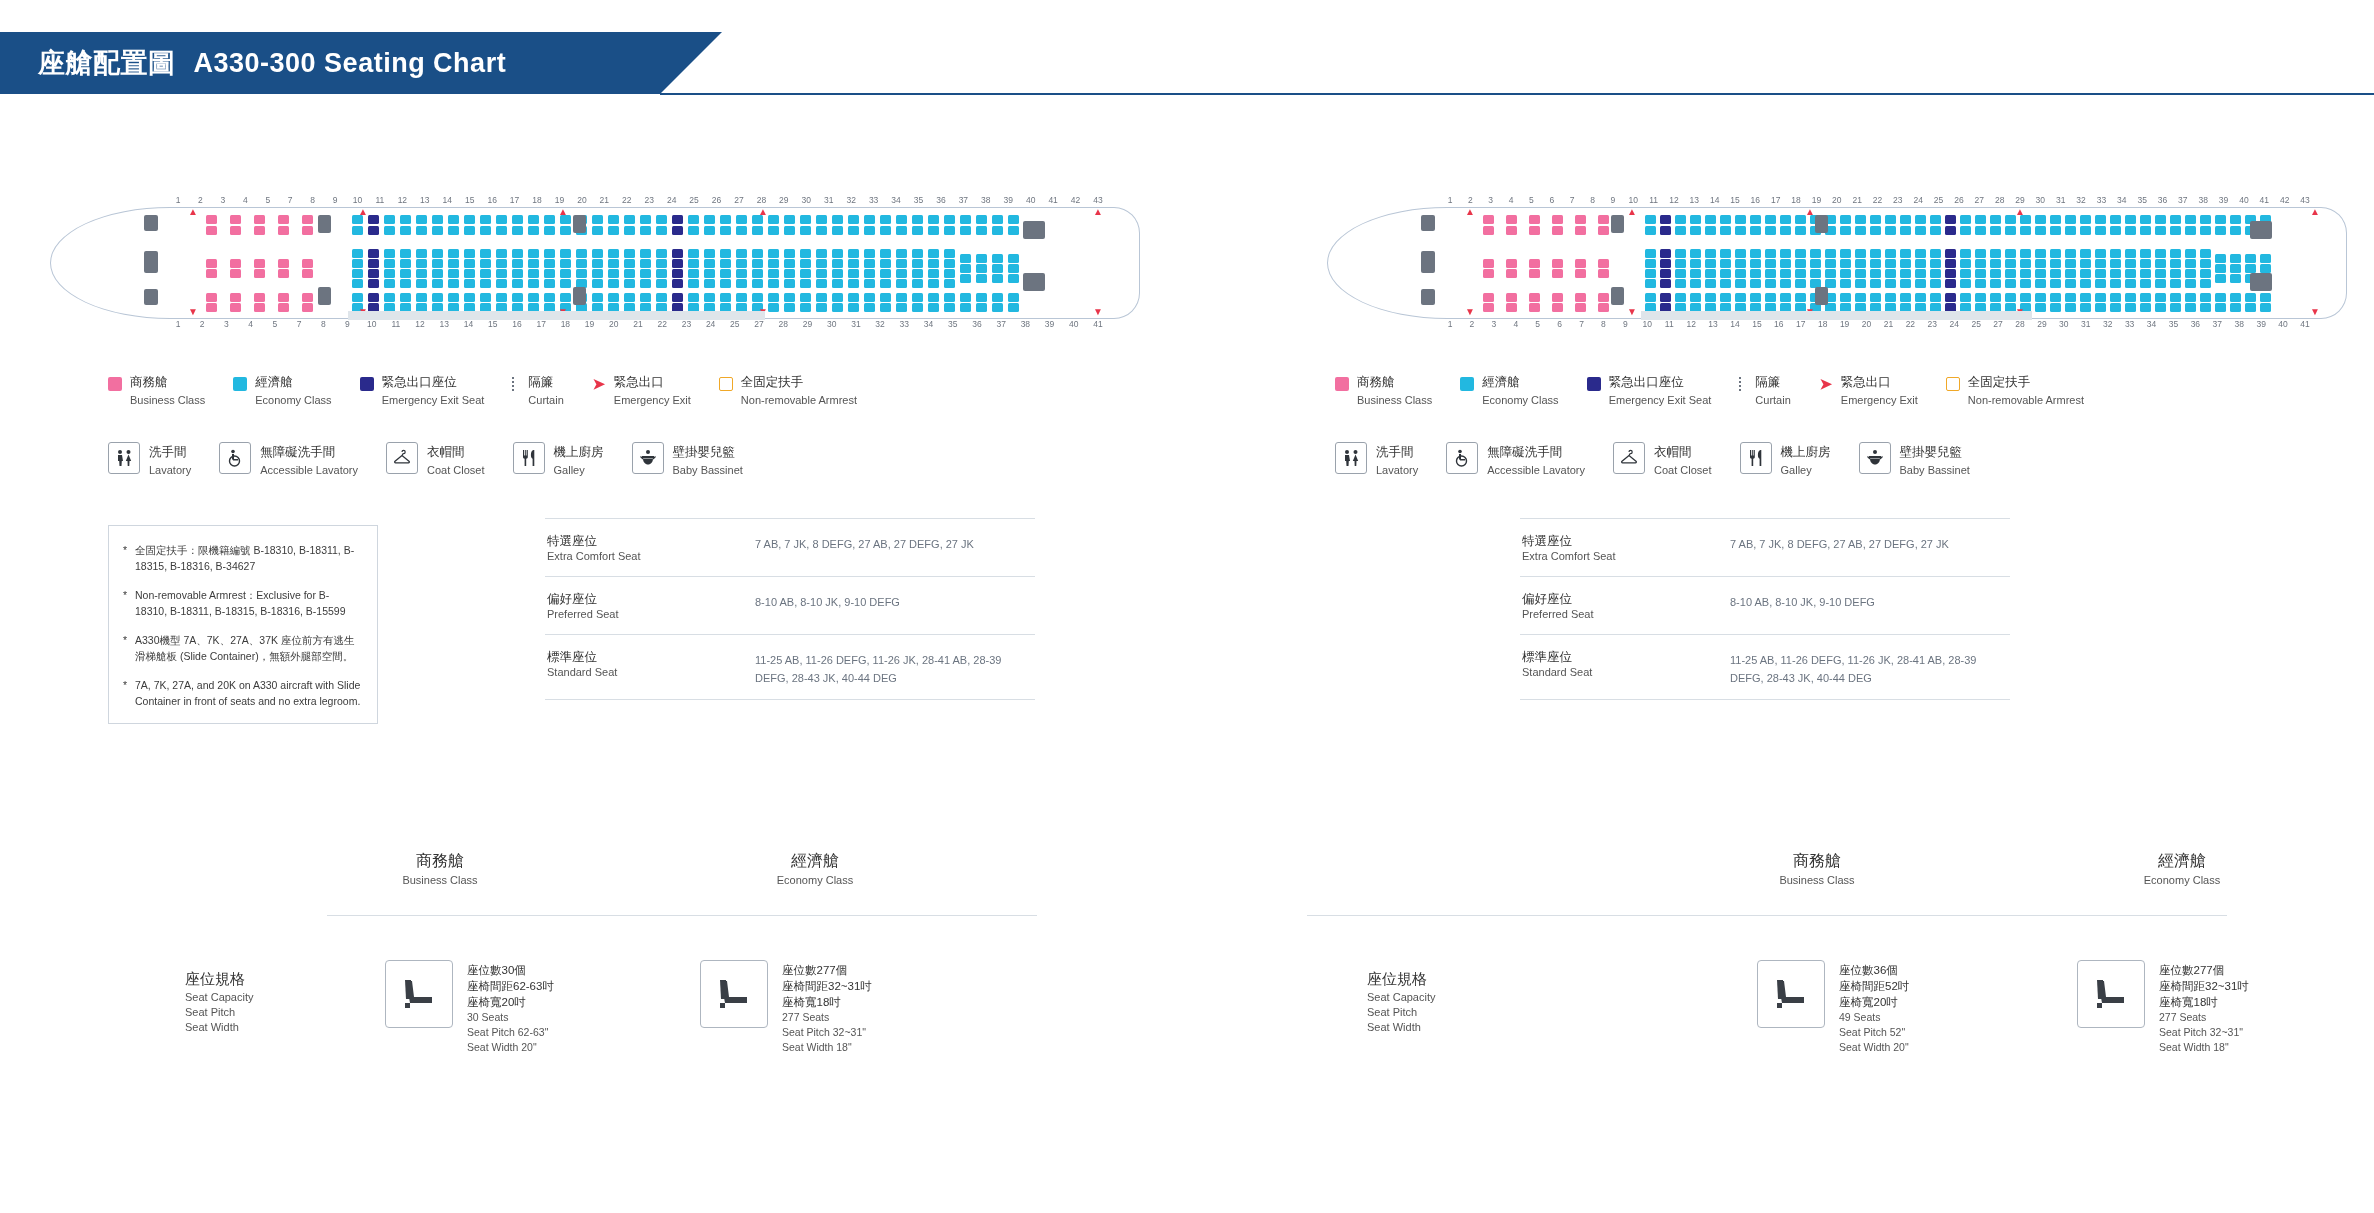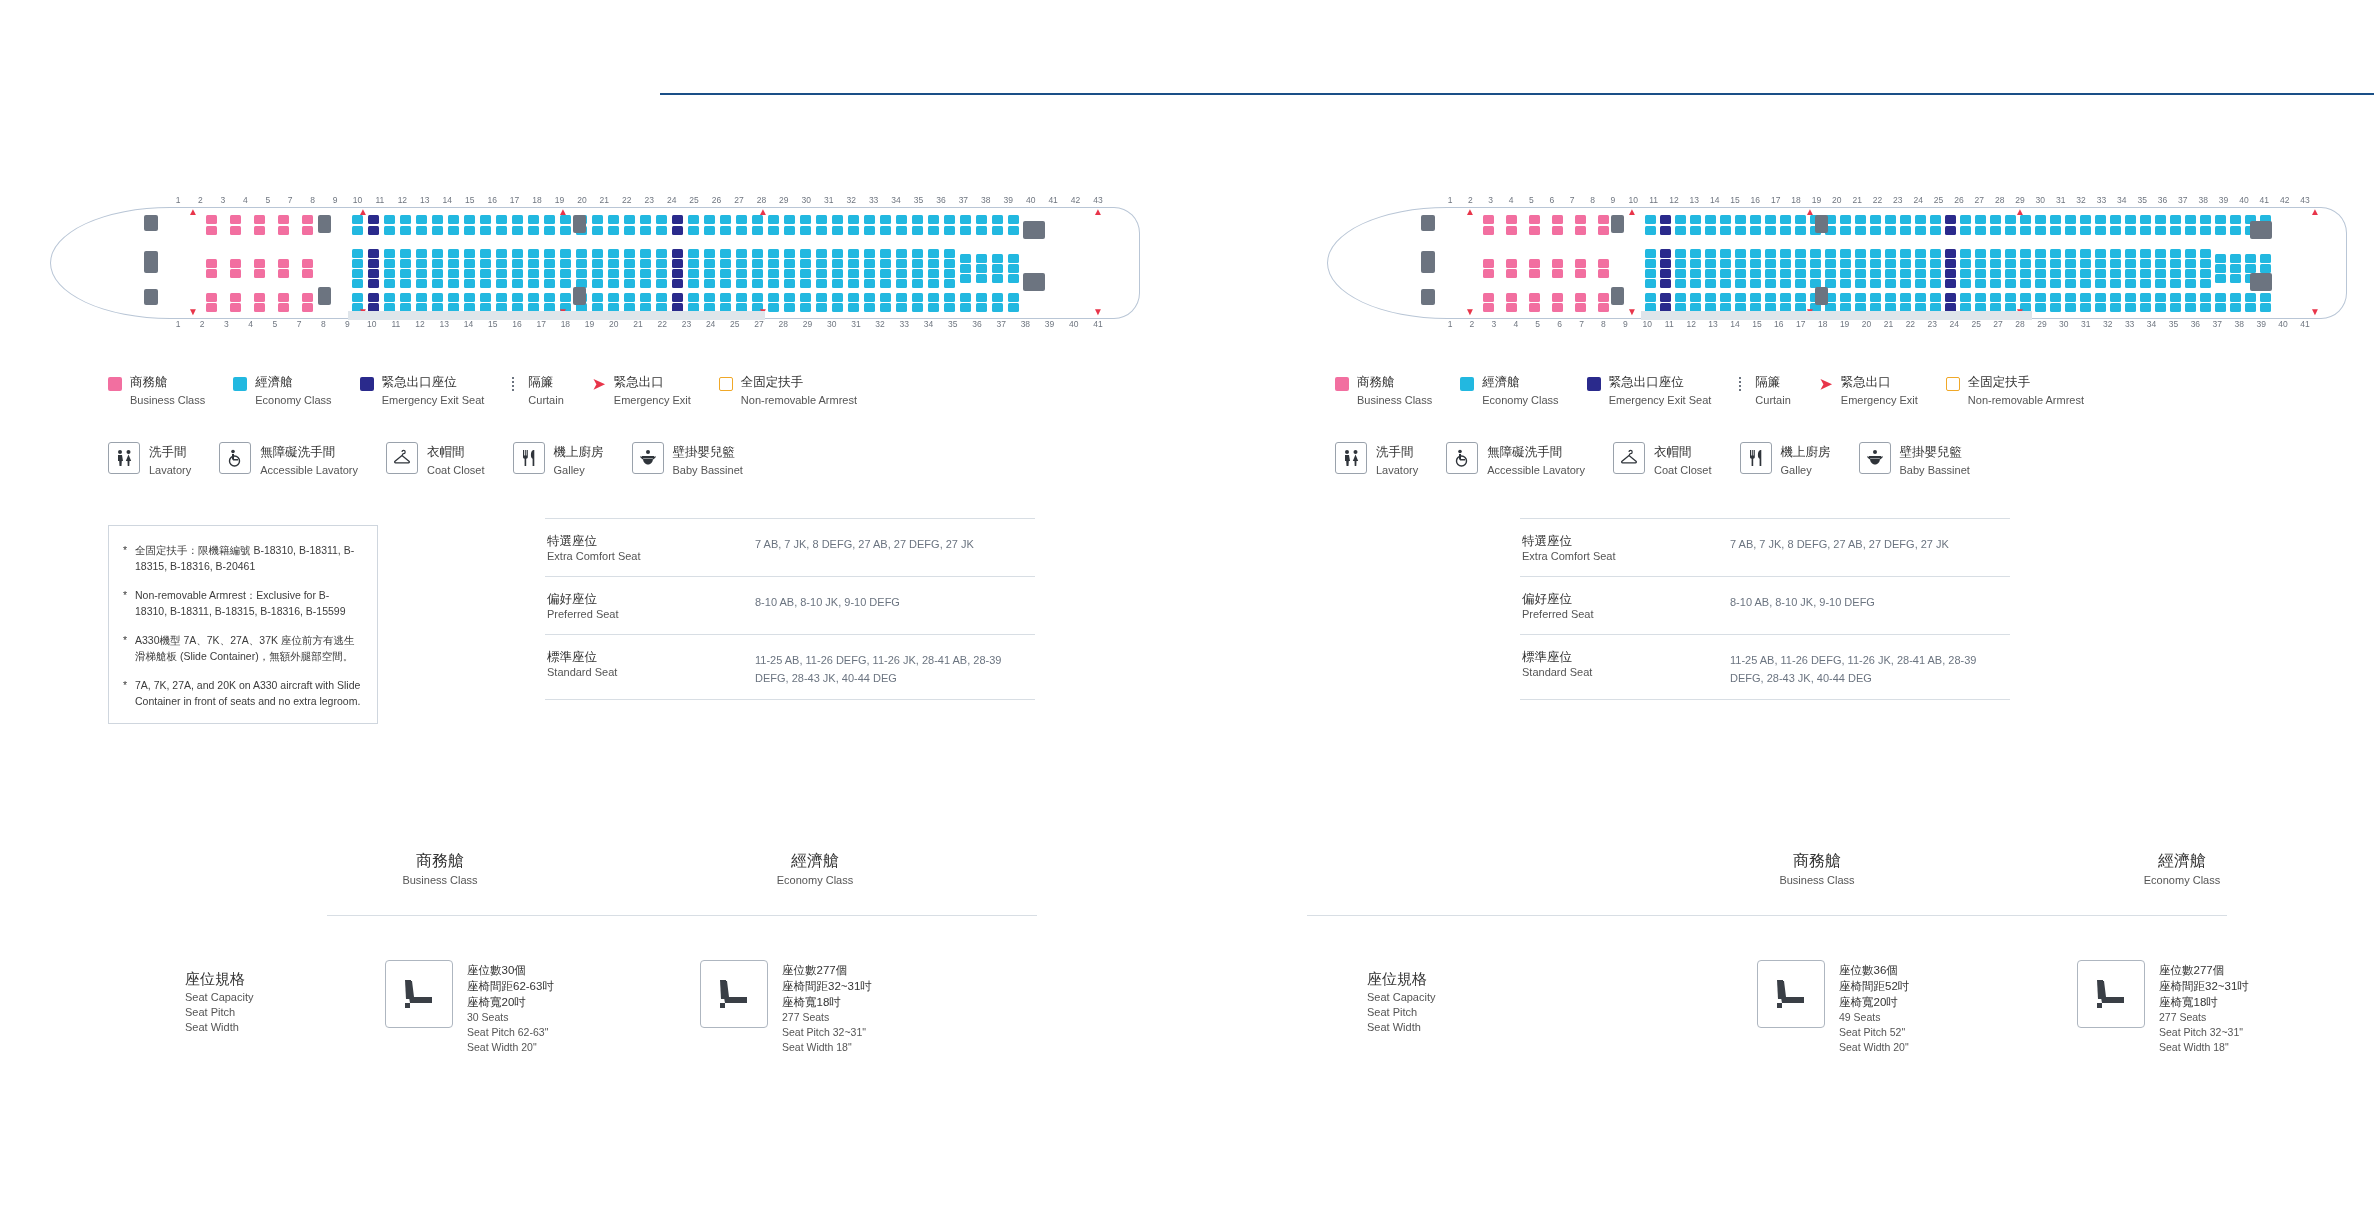--- a/index.html
+++ b/index.html
@@ -288,20 +288,26 @@
     flex: none;
   }
   .spec-text { margin-left: 14px; padding-top: 2px; }
   .spec-text .cn { font-size: 11.5px; color: #333; line-height: 16px; white-space: nowrap; }
   .spec-text .en { font-size: 10.5px; color: #555; line-height: 15px; white-space: nowrap; }
 </style>
 </head>
 <body>
 
 <div class="header-bar">
+  <div class="header-tab">
+    <div class="header-title">
+      <span>座艙配置圖</span>
+      <span style="margin-left:10px">A330-300 Seating Chart</span>
+    </div>
+  </div>
   <div class="header-rule"></div>
 </div>
 
 <div class="panel left">
 
   <div class="aircraft">
     <div class="fuselage"></div>
     <div class="seatmap" id="seatmap-L">
         <div class="seat biz" style="left: 88px; top: 4px;"></div>
         <div class="seat biz" style="left: 88px; top: 15px;"></div>
@@ -850,21 +856,21 @@
             </svg>
           </span>
           <span class="legend-text"><span class="cn">壁掛嬰兒籃</span><br><span class="en">Baby Bassinet</span></span>
         </div>
       </div>
   </div>
 
   <div class="notes" id="notes-L">
       <div class="note">
         <span class="star">*</span>
-        <span>全固定扶手：限機籍編號 B-18310, B-18311, B-18315, B-18316, B-20461</span>
+        <span>全固定扶手：限機籍編號 B-18310, B-18311, B-18315, B-18316, B-34627</span>
       </div>
       <div class="note">
         <span class="star">*</span>
         <span>Non-removable Armrest：Exclusive for B-18310, B-18311, B-18315, B-18316, B-15599</span>
       </div>
       <div class="note">
         <span class="star">*</span>
         <span>A330機型 7A、7K、27A、37K 座位前方有逃生滑梯艙板 (Slide Container)，無額外腿部空間。</span>
       </div>
       <div class="note">

